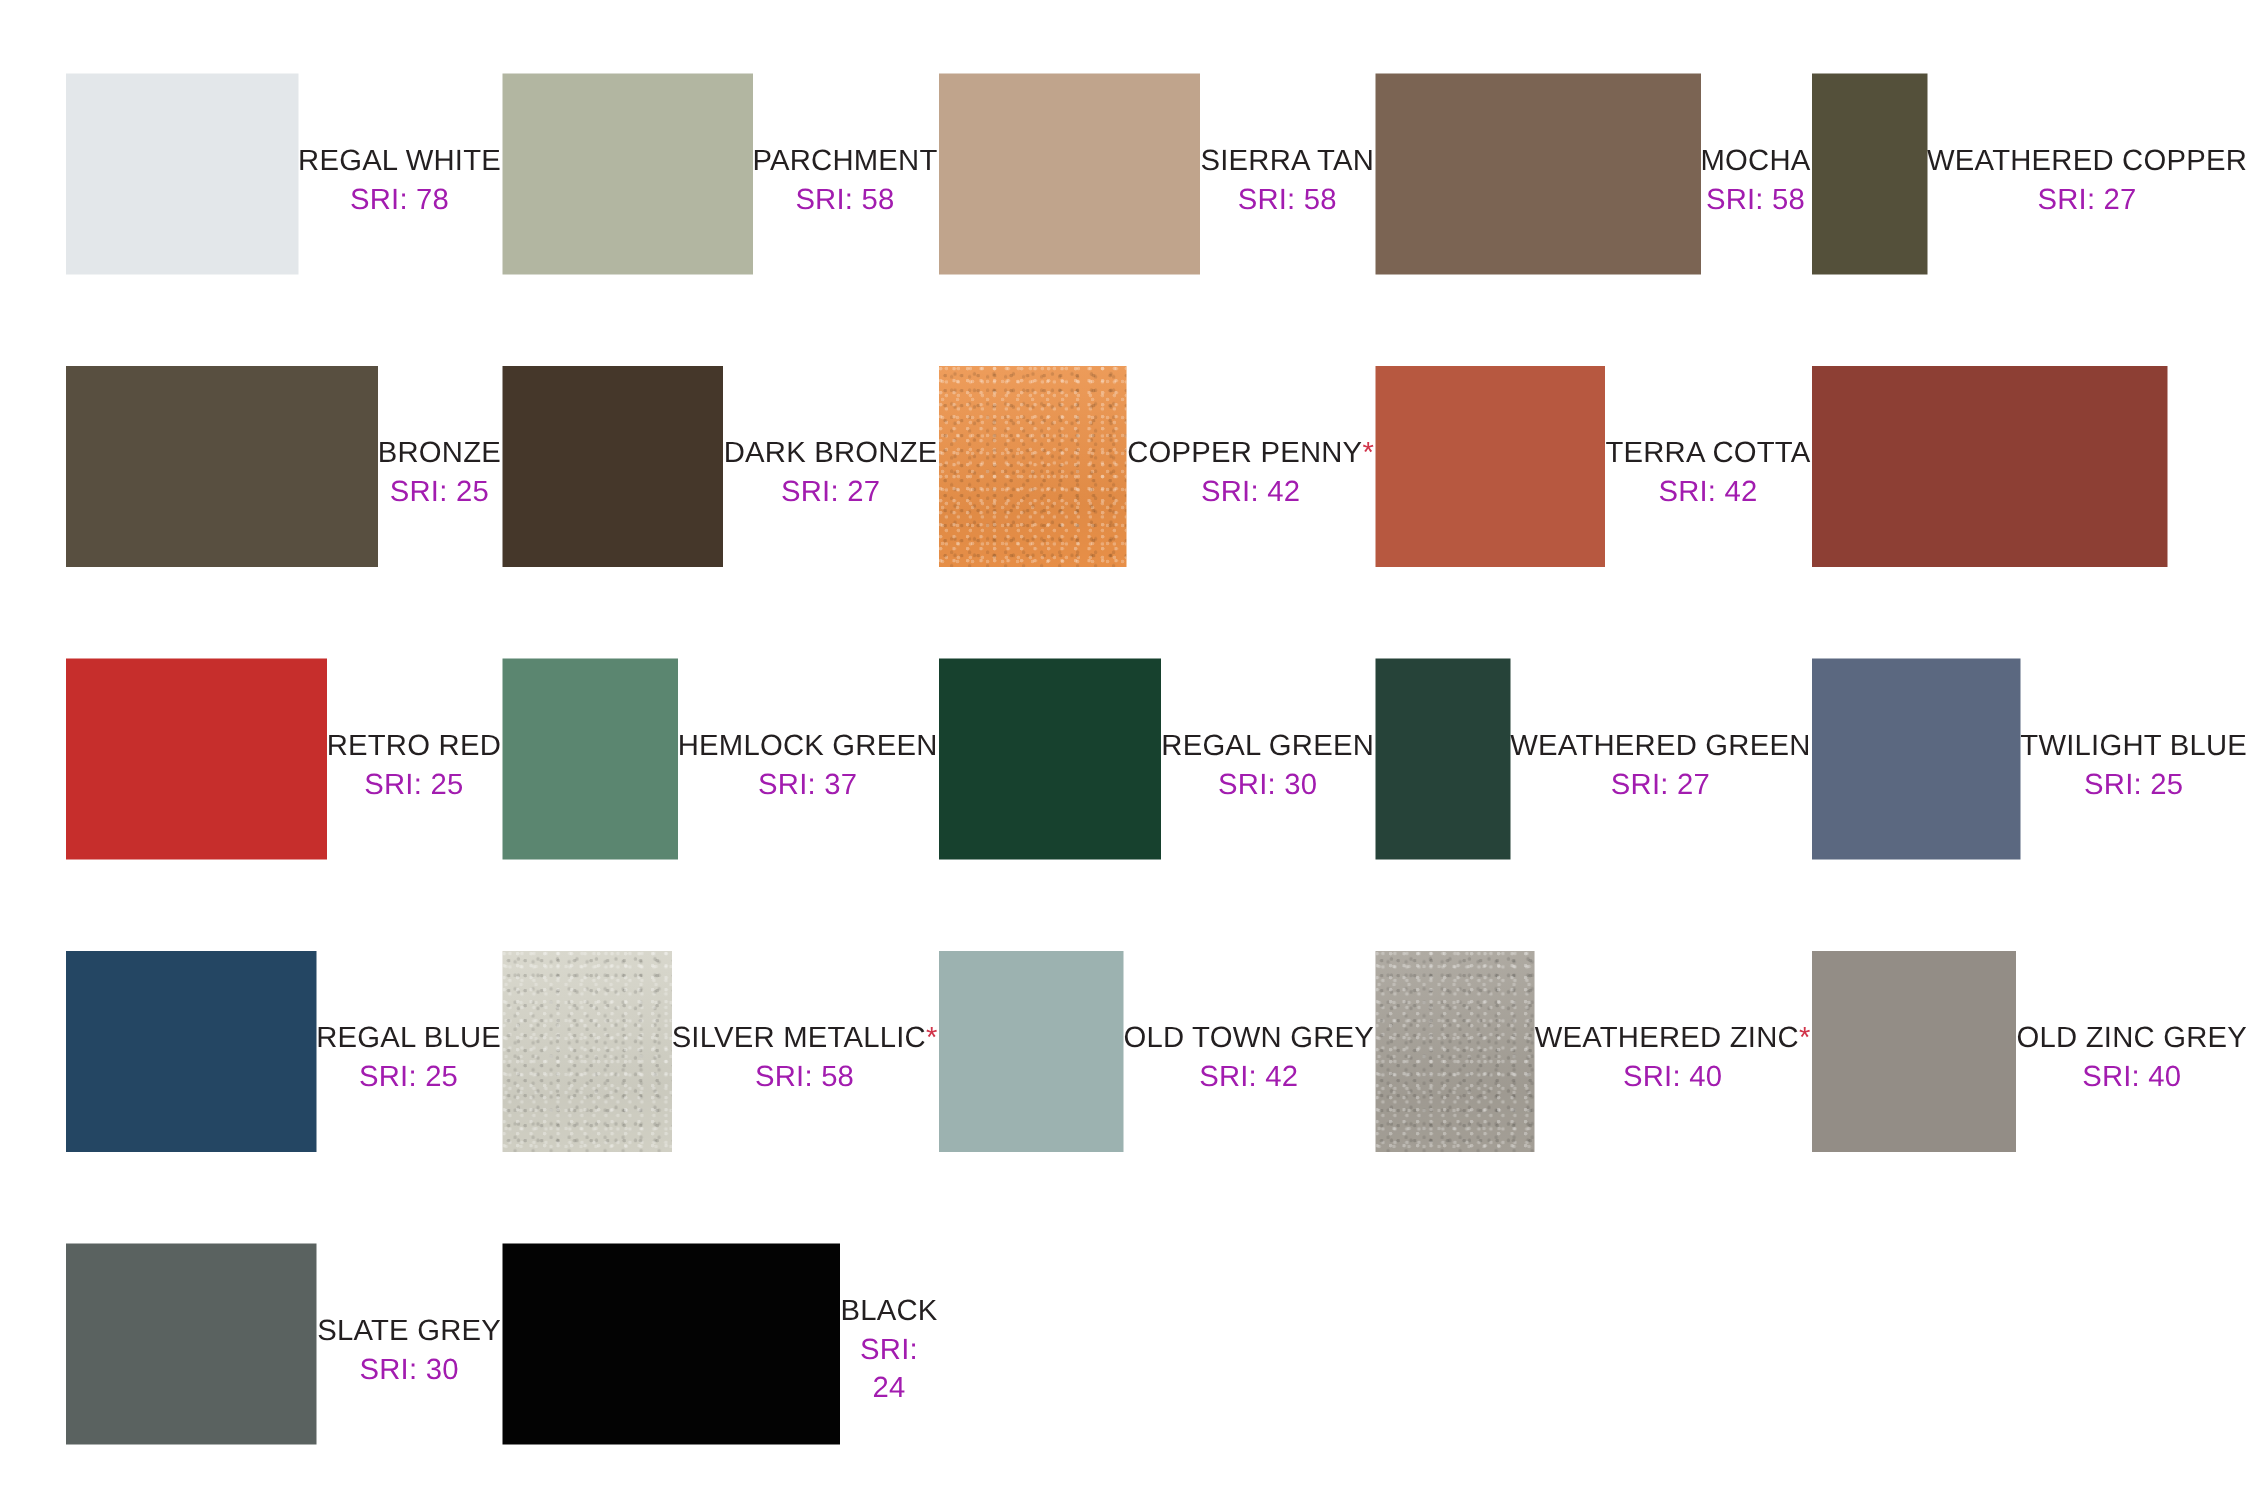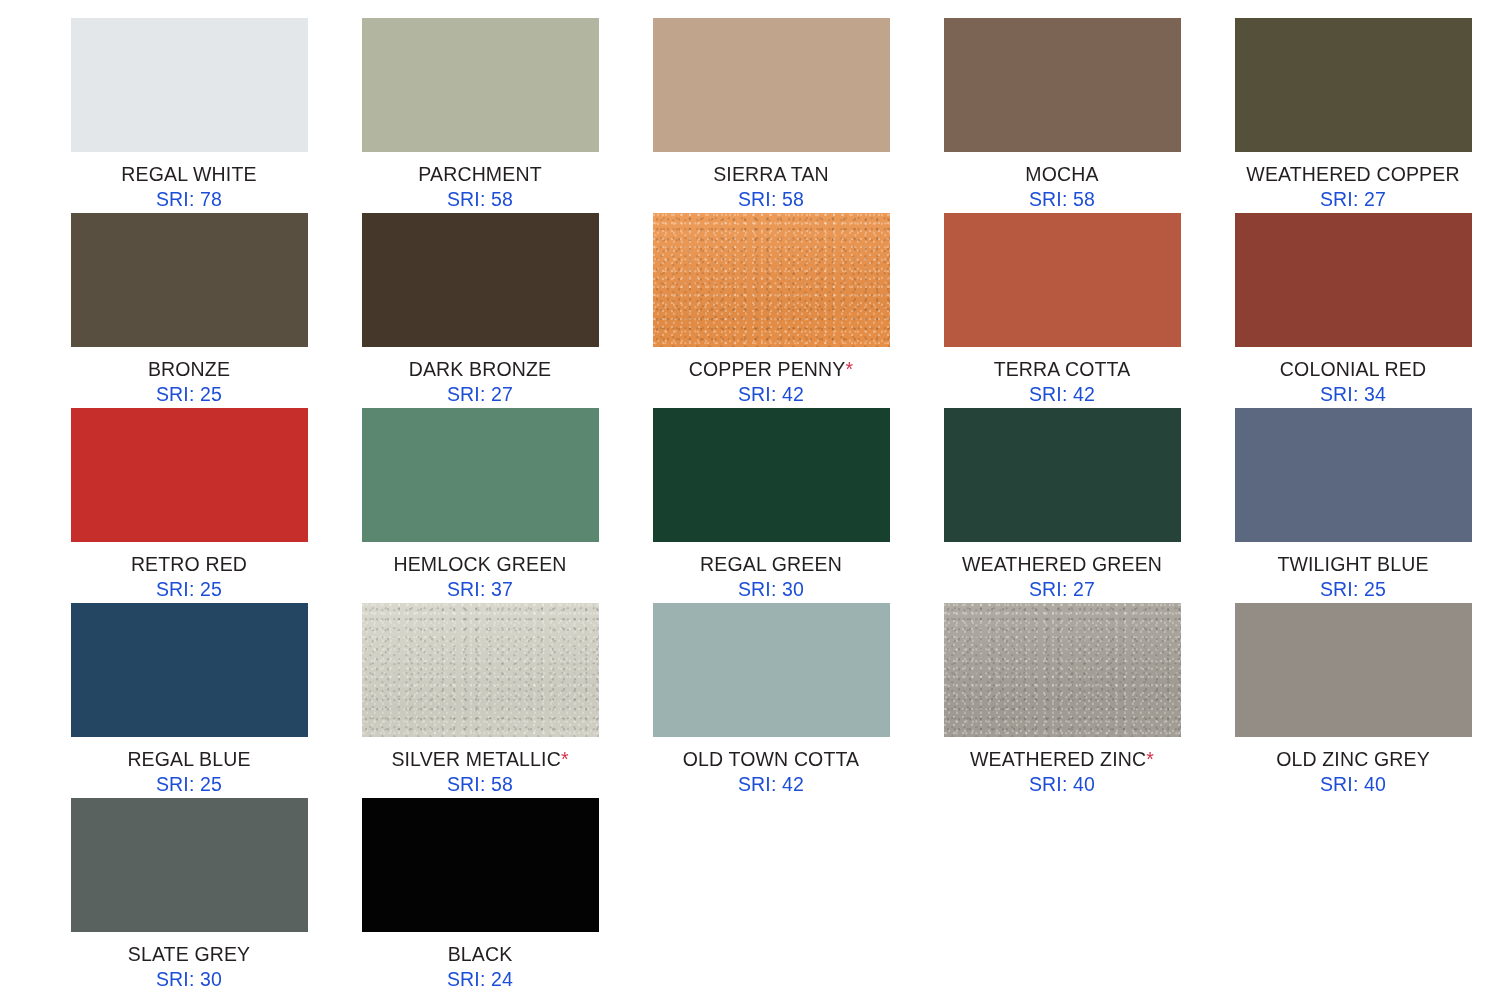--- a/index.html
+++ b/index.html
@@ -28,21 +28,21 @@
     row-gap: 0px;
     justify-content: start;
     margin-left: 44px;
   }
 
   .swatch-cell {
     width: 290px;
     height: 195px;
     box-sizing: border-box;
     display: flex;
-    flex-direction: column;
+    flex-direction: row;
     align-items: center;
   }
   .swatch-cell.empty { visibility: hidden; }
 
   .swatch-chip {
     width: 237px;
     height: 134px;
     box-sizing: border-box;
     position: relative;
     overflow: hidden;
@@ -82,21 +82,21 @@
     white-space: nowrap;
     color: #231f20;
   }
   .swatch-name .asterisk {
     color: #d1344a;
     font-size: 19.5px;
   }
   .swatch-sri {
     font-size: 19.5px;
     letter-spacing: 0.15px;
-    color: #1d4ed8;
+    color: #a21caf;
   }
 </style>
 </head>
 <body>
 
 <div id="palette-grid">
     <div class="swatch-cell">
       <div class="swatch-chip" style="background: rgb(227, 231, 234);"></div>
       <div class="swatch-meta">
         <div class="swatch-name">REGAL WHITE</div>
@@ -154,24 +154,20 @@
     </div>
     <div class="swatch-cell">
       <div class="swatch-chip" style="background: rgb(183, 88, 64);"></div>
       <div class="swatch-meta">
         <div class="swatch-name">TERRA COTTA</div>
         <div class="swatch-sri">SRI: 42</div>
       </div>
     </div>
     <div class="swatch-cell">
       <div class="swatch-chip" style="background: rgb(141, 63, 52);"></div>
-      <div class="swatch-meta">
-        <div class="swatch-name">COLONIAL RED</div>
-        <div class="swatch-sri">SRI: 34</div>
-      </div>
     </div>
     <div class="swatch-cell">
       <div class="swatch-chip" style="background: rgb(198, 46, 44);"></div>
       <div class="swatch-meta">
         <div class="swatch-name">RETRO RED</div>
         <div class="swatch-sri">SRI: 25</div>
       </div>
     </div>
     <div class="swatch-cell">
       <div class="swatch-chip" style="background: rgb(91, 134, 112);"></div>
@@ -211,21 +207,21 @@
     <div class="swatch-cell">
       <div class="swatch-chip metallic" style="background: rgb(213, 212, 200);"></div>
       <div class="swatch-meta">
         <div class="swatch-name">SILVER METALLIC<span class="asterisk">*</span></div>
         <div class="swatch-sri">SRI: 58</div>
       </div>
     </div>
     <div class="swatch-cell">
       <div class="swatch-chip" style="background: rgb(156, 178, 176);"></div>
       <div class="swatch-meta">
-        <div class="swatch-name">OLD TOWN COTTA</div>
+        <div class="swatch-name">OLD TOWN GREY</div>
         <div class="swatch-sri">SRI: 42</div>
       </div>
     </div>
     <div class="swatch-cell">
       <div class="swatch-chip metallic" style="background: rgb(167, 162, 153);"></div>
       <div class="swatch-meta">
         <div class="swatch-name">WEATHERED ZINC<span class="asterisk">*</span></div>
         <div class="swatch-sri">SRI: 40</div>
       </div>
     </div>

